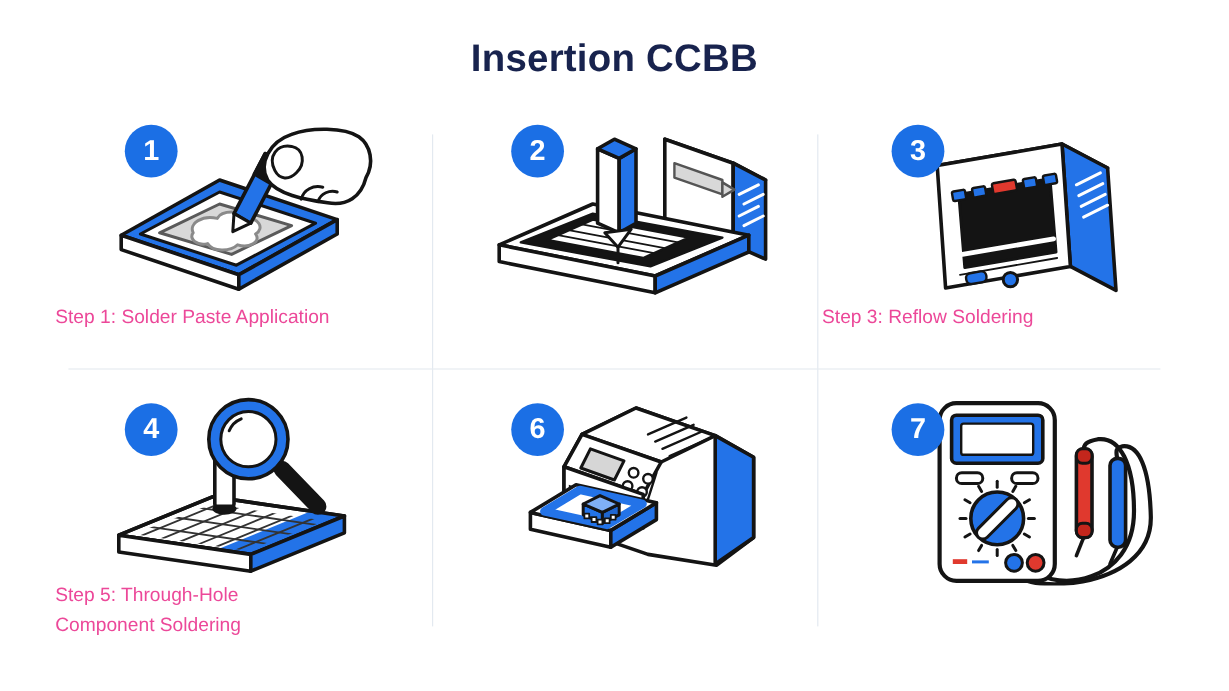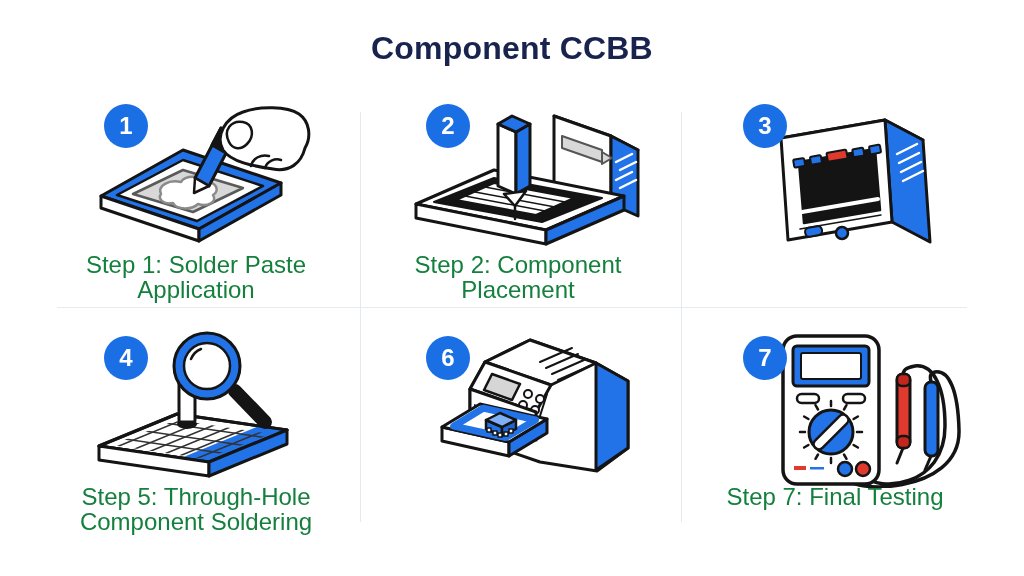--- a/index.html
+++ b/index.html
@@ -25,28 +25,28 @@
     display:flex;align-items:center;justify-content:center;z-index:3;
   }
   .illus{position:absolute;z-index:2;}
   #c1 .illus{left:45px;top:2px;}
   #c2 .illus{left:38px;top:2px;}
   #c3 .illus{left:52px;top:0px;}
   #c4 .illus{left:35px;top:0px;}
   #c5 .illus{left:32px;top:4px;}
   #c6 .illus{left:62px;top:2px;}
   .caption{
-    position:absolute;top:156px;left:0;width:300px;text-align:center;
-    font-size:24px;line-height:25px;color:#15803d;white-space:pre-line;
+    position:absolute;top:156px;left:0;width:300px;text-align:left;
+    font-size:16px;line-height:25px;color:#ec4899;white-space:pre-line;
   }
 </style>
 </head>
 <body>
 
-<div class="title">Component CCBB</div>
+<div class="title">Insertion CCBB</div>
 
 <div class="divider-v" id="div-v1"></div>
 <div class="divider-v" id="div-v2"></div>
 <div class="divider-h" id="div-h1"></div>
 
 <div class="cell" id="c1">
   <div class="badge">1</div>
   <svg class="illus" width="230" height="148" viewBox="0 0 230 148">
     <g stroke-linejoin="round" stroke-linecap="round">
       <polygon points="10,98 92,52 190,85 108,131" fill="#2373e8" stroke="#141414" stroke-width="3"></polygon>
@@ -82,21 +82,20 @@
       <polygon points="28,104 88,80 196,100 136,124" fill="#141414" stroke="#141414" stroke-width="2"></polygon>
       <polygon points="50,102 88,85 168,100 130,117" fill="#ffffff" stroke="#141414" stroke-width="2"></polygon>
       <path d="M 59,98 L 139,113 M 69,94 L 149,109 M 79,89 L 159,104" stroke="#141414" stroke-width="1.5" fill="none"></path>
       <polygon points="92,26 110,34 110,96 92,88" fill="#ffffff" stroke="#141414" stroke-width="3"></polygon>
       <polygon points="110,34 124,26 124,88 110,96" fill="#2373e8" stroke="#141414" stroke-width="3"></polygon>
       <polygon points="92,26 106,18 124,26 110,34" fill="#2373e8" stroke="#141414" stroke-width="3"></polygon>
       <polygon points="98,96 120,93 109,108" fill="#ffffff" stroke="#141414" stroke-width="2.5"></polygon>
       <line x1="109" y1="108" x2="109" y2="121" stroke="#141414" stroke-width="2.5"></line>
     </g>
   </svg>
-  <div class="caption">Step 2: Component Placement</div>
 </div>
 
 <div class="cell" id="c3">
   <div class="badge">3</div>
   <svg class="illus" width="220" height="150" viewBox="0 0 220 150">
     <g stroke-linejoin="round" stroke-linecap="round">
       <polygon points="44,42 148,24 186,44 82,62" fill="#ffffff" stroke="#141414" stroke-width="3"></polygon>
       <path d="M 112,34 L 148,40 M 106,40 L 142,46 M 100,46 L 136,52" stroke="#141414" stroke-width="2" fill="none"></path>
       <polygon points="148,24 186,44 193,146 155,126" fill="#2373e8" stroke="#141414" stroke-width="3"></polygon>
       <path d="M 160,58 L 180,48 M 162,67 L 182,57 M 164,76 L 184,66 M 166,85 L 186,75" stroke="#ffffff" stroke-width="2.5" fill="none"></path>
@@ -108,20 +107,21 @@
         <rect x="54" y="56" width="11" height="8" rx="1.5" fill="#2373e8" stroke="#141414" stroke-width="2"></rect>
         <rect x="71" y="56" width="11" height="8" rx="1.5" fill="#2373e8" stroke="#141414" stroke-width="2"></rect>
         <rect x="88" y="55" width="20" height="9" rx="1.5" fill="#e0392e" stroke="#141414" stroke-width="2"></rect>
         <rect x="114" y="56" width="11" height="8" rx="1.5" fill="#2373e8" stroke="#141414" stroke-width="2"></rect>
         <rect x="131" y="56" width="11" height="8" rx="1.5" fill="#2373e8" stroke="#141414" stroke-width="2"></rect>
       </g>
       <rect x="68" y="131" width="17" height="9" rx="4" fill="#2373e8" stroke="#141414" stroke-width="2" transform="rotate(-10 76 135)"></rect>
       <circle cx="105" cy="137" r="6" fill="#2373e8" stroke="#141414" stroke-width="2.5"></circle>
     </g>
   </svg>
+  <div class="caption">Step 3: Reflow Soldering</div>
 </div>
 
 <div class="cell" id="c4">
   <div class="badge">4</div>
   <svg class="illus" width="230" height="158" viewBox="0 0 230 158">
     <defs>
       <clipPath id="gridclip">
           <polygon points="30,117 96,92 190,106 124,131"></polygon>
         </clipPath>
     </defs>
@@ -217,14 +217,13 @@
       <circle cx="98" cy="139" r="7" fill="#2373e8" stroke="#141414" stroke-width="2.5"></circle>
       <circle cx="116" cy="139" r="7" fill="#e0392e" stroke="#141414" stroke-width="2.5"></circle>
       <line x1="156" y1="118" x2="150" y2="133" stroke="#141414" stroke-width="3"></line>
       <rect x="150" y="44" width="13" height="74" rx="6" fill="#e0392e" stroke="#141414" stroke-width="3"></rect>
       <rect x="150" y="44" width="13" height="12" rx="5" fill="#c3261c" stroke="#141414" stroke-width="2.5"></rect>
       <rect x="150" y="106" width="13" height="12" rx="5" fill="#c3261c" stroke="#141414" stroke-width="2.5"></rect>
       <line x1="184" y1="126" x2="178" y2="140" stroke="#141414" stroke-width="3"></line>
       <rect x="178" y="52" width="13" height="74" rx="6" fill="#2373e8" stroke="#141414" stroke-width="3"></rect>
     </g>
   </svg>
-  <div class="caption">Step 7: Final Testing</div>
 </div>
 
 </body></html>

